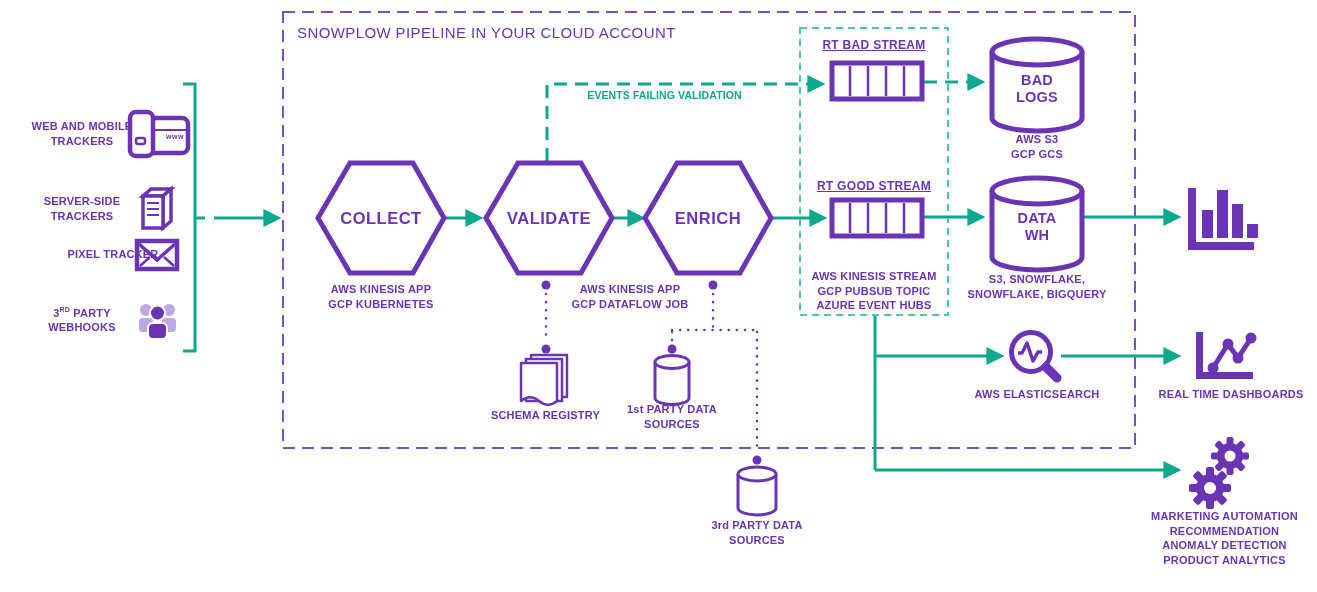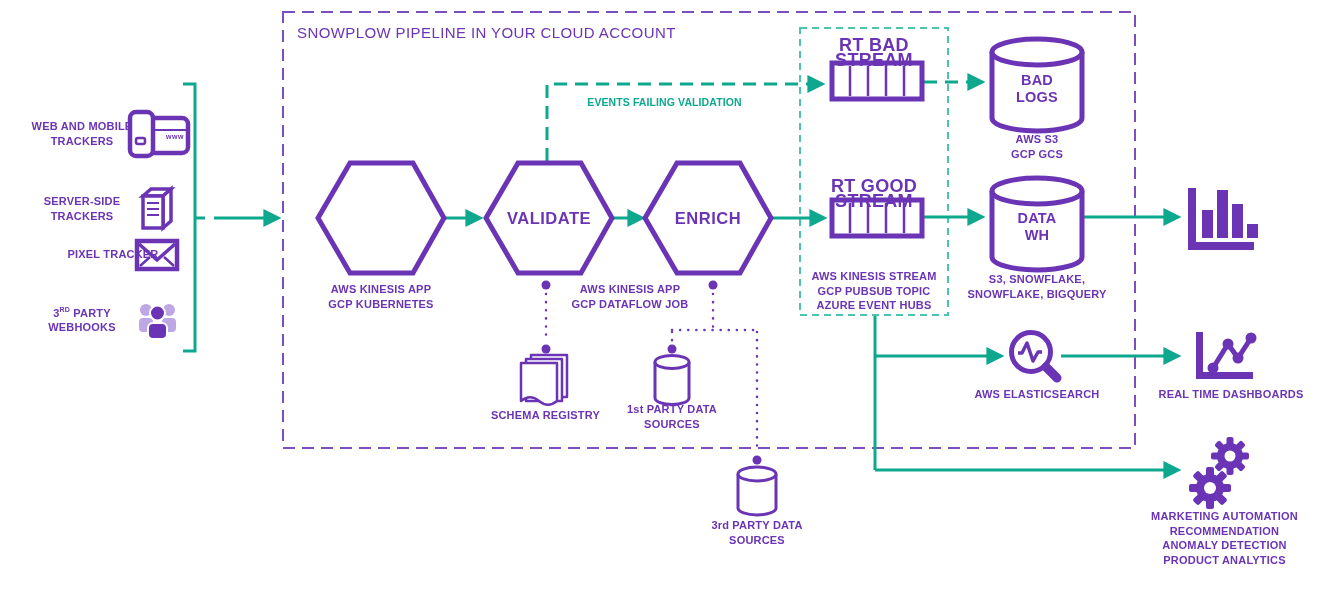--- a/index.html
+++ b/index.html
@@ -37,21 +37,21 @@
   .pline5{stroke:var(--purple);stroke-width:5;fill:none;}
   svg text{font-family:"Liberation Sans",sans-serif;font-weight:bold;fill:var(--purple);}
 
   
   .lbl{position:absolute;font-weight:bold;color:var(--purple);font-size:11px;line-height:14.5px;
        letter-spacing:.2px;text-align:center;}
   .lbl div{white-space:nowrap;}
   .left-al{text-align:center;}
   .title{font-size:15px;font-weight:400;letter-spacing:.4px;white-space:nowrap;}
   .hexlbl{display:flex;align-items:center;justify-content:center;font-size:16.5px;letter-spacing:.5px;}
-  .streamlbl{font-size:18px;letter-spacing:.3px;}
+  .streamlbl{font-size:12px;letter-spacing:.3px;text-decoration:underline;}
   .cyllbl{font-size:14.5px;line-height:17px;}
   .teallbl{color:var(--teal);font-size:10.5px;letter-spacing:.1px;}
   sup{font-size:7px;}
 </style>
 </head>
 <body>
 
 <div class="canvas">
 
   <svg class="layer" viewBox="0 0 1317 592">
@@ -224,33 +224,34 @@
   <div class="lbl left-al" style="left:17px;top:247px;width:130px;padding-left:31px;">
     <div>PIXEL TRACKER</div>
   </div>
   <div class="lbl left-al" style="left:17px;top:303px;width:130px;">
     <div><span>3</span><sup>RD</sup><span> PARTY</span></div>
     <div>WEBHOOKS</div>
   </div>
 
   <div class="lbl title left-al" style="left:297px;top:26px;">SNOWPLOW PIPELINE IN YOUR CLOUD ACCOUNT</div>
 
+  <div class="lbl hexlbl" style="left:318px;top:163px;width:126px;height:110px;">COLLECT</div>
   <div class="lbl hexlbl" style="left:486px;top:163px;width:126px;height:110px;">VALIDATE</div>
   <div class="lbl hexlbl" style="left:645px;top:163px;width:126px;height:110px;">ENRICH</div>
 
   <div class="lbl" style="left:291px;top:282px;width:180px;">
     <div>AWS KINESIS APP</div>
     <div>GCP KUBERNETES</div>
   </div>
   <div class="lbl" style="left:540px;top:282px;width:180px;">
     <div>AWS KINESIS APP</div>
     <div>GCP DATAFLOW JOB</div>
   </div>
 
-  <div class="lbl teallbl" style="left:572px;top:88px;width:185px;margin-top:7px;">EVENTS FAILING VALIDATION</div>
+  <div class="lbl teallbl" style="left:572px;top:88px;width:185px;">EVENTS FAILING VALIDATION</div>
 
   <div class="lbl streamlbl" style="left:801px;top:38px;width:146px;">RT BAD STREAM</div>
   <div class="lbl streamlbl" style="left:801px;top:171px;width:146px;margin-top:8px;">RT GOOD STREAM</div>
   <div class="lbl" style="left:799px;top:269px;width:150px;">
     <div>AWS KINESIS STREAM</div>
     <div>GCP PUBSUB TOPIC</div>
     <div>AZURE EVENT HUBS</div>
   </div>
 
   <div class="lbl cyllbl" style="left:992px;top:72px;width:90px;">

